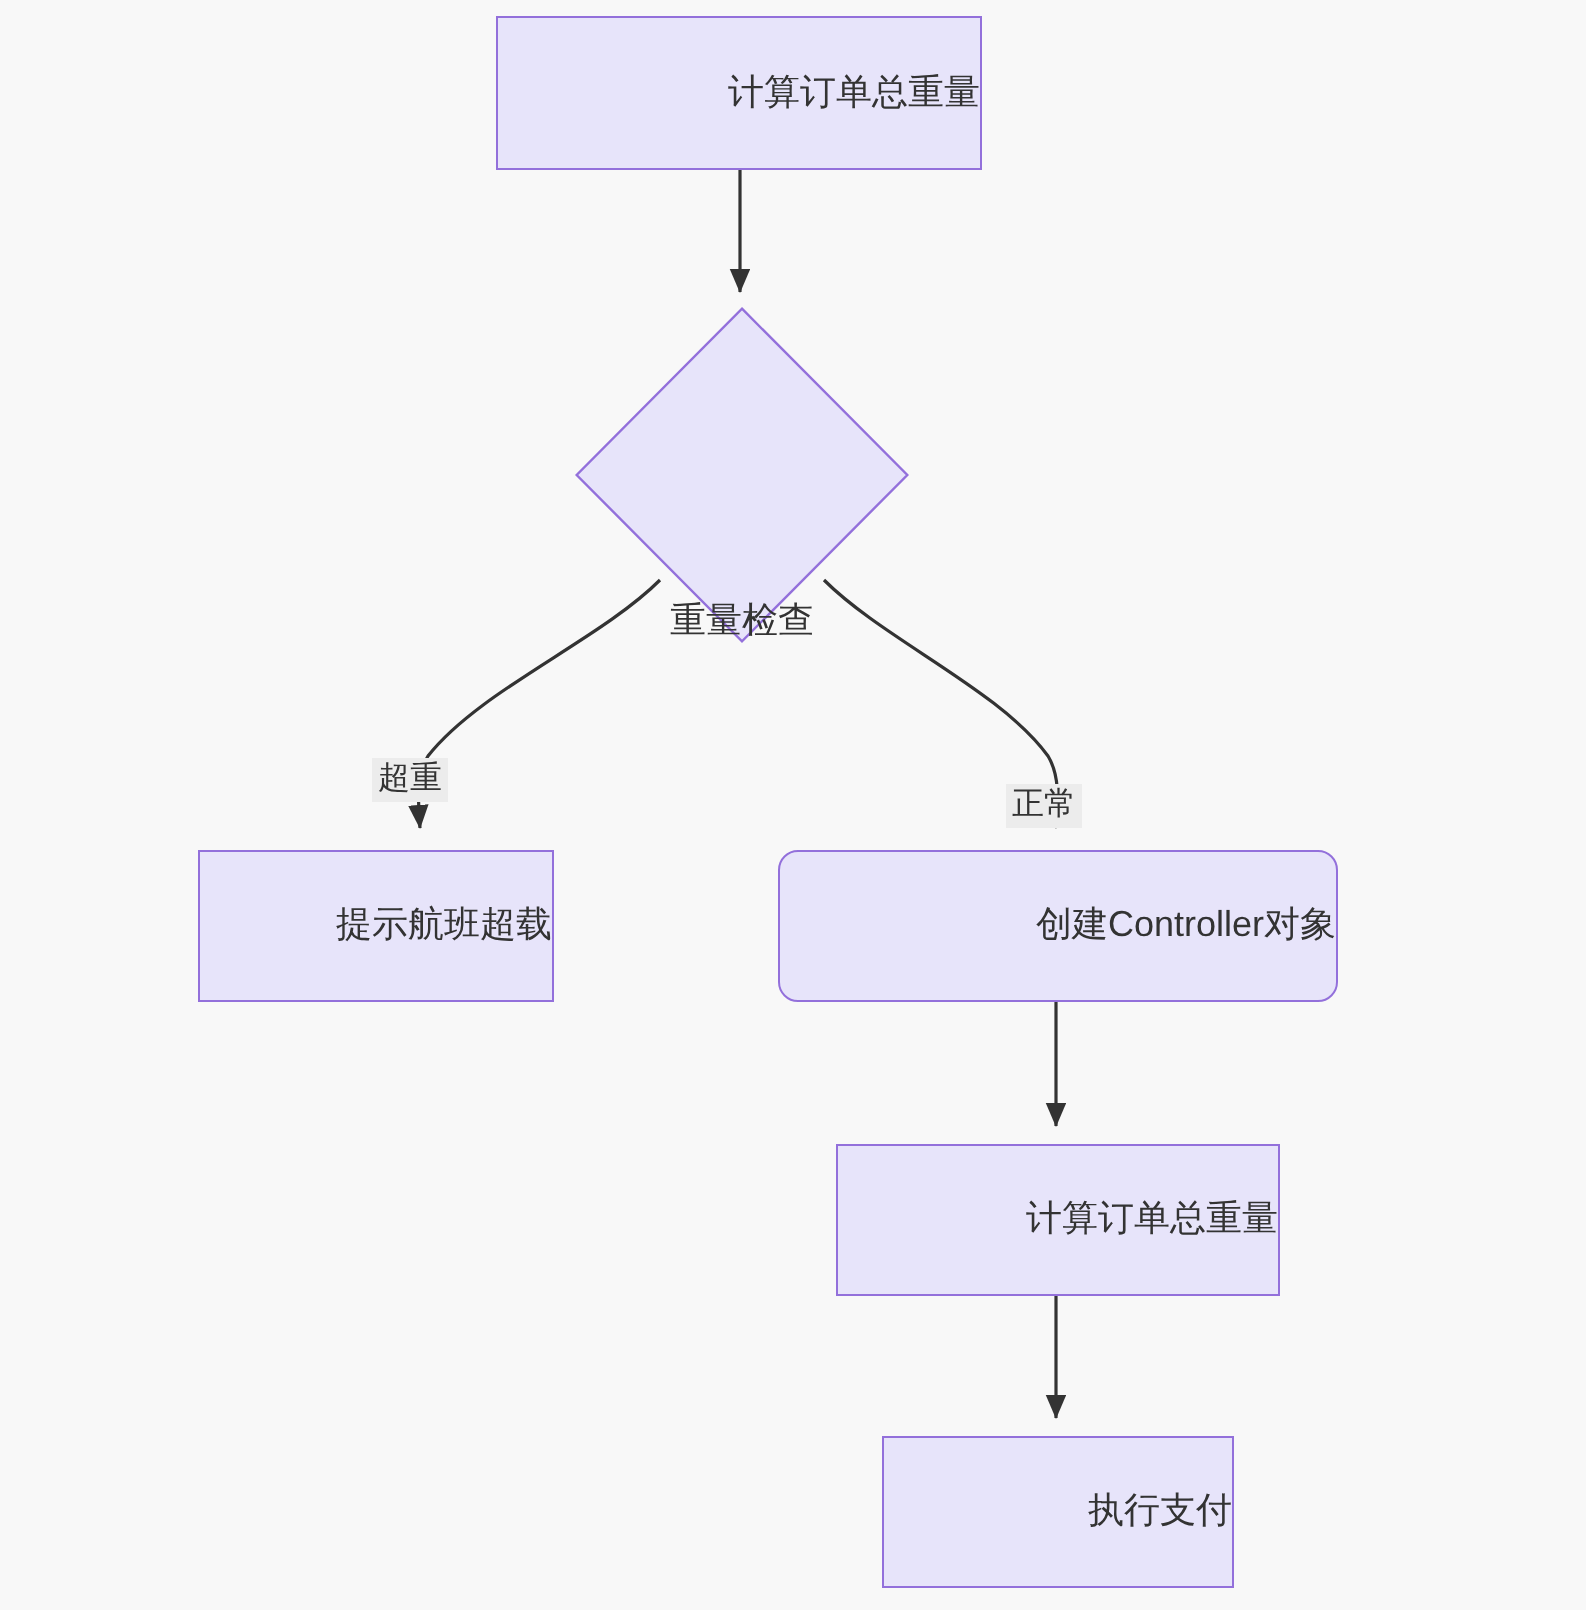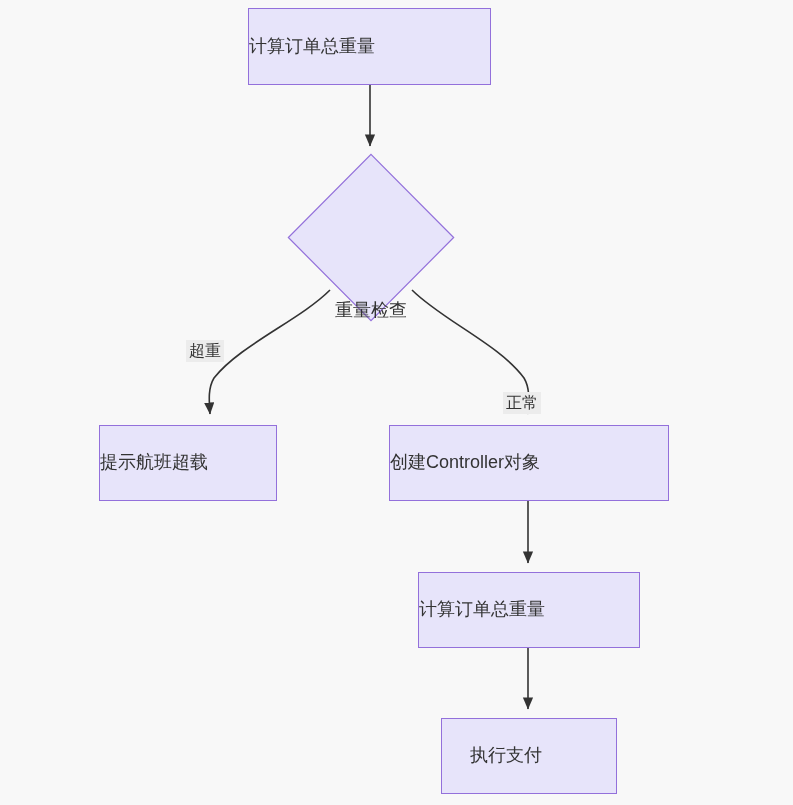--- a/index.html
+++ b/index.html
@@ -25,21 +25,21 @@
     left: 0;
     width: 793px;
     height: 805px;
     pointer-events: none;
   }
   .node {
     position: absolute;
     box-sizing: border-box;
     display: flex;
     align-items: center;
-    justify-content: flex-start;
+    justify-content: flex-end;
     background: #e7e4fa;
     border: 1.4px solid #9370db;
     color: #333333;
     font-size: 18px;
     line-height: 1.2;
     white-space: nowrap;
   }
   .node-label {
     display: block;
     color: #333333;
@@ -106,33 +106,33 @@
     <svg class="diamond-shape" viewBox="0 0 100 100" preserveAspectRatio="none">
       <polygon points="50,0.8 99.2,50 50,99.2 0.8,50" fill="#e7e4fa" stroke="#9370db" stroke-width="1.2" vector-effect="non-scaling-stroke"></polygon>
     </svg>
     <span class="node-label">重量检查</span>
   </div>
 
   <div class="node" style="left: 99px; top: 425px; width: 178px; height: 76px; background: rgb(231, 228, 250); border-color: rgb(147, 112, 219); color: rgb(51, 51, 51);">
     <span class="node-label">提示航班超载</span>
   </div>
 
-  <div class="node" style="left: 389px; top: 425px; width: 280px; height: 76px; background: rgb(231, 228, 250); border-color: rgb(147, 112, 219); color: rgb(51, 51, 51);">
+  <div class="node" style="left: 389px; top: 425px; width: 280px; height: 76px; background: rgb(231, 228, 250); border-color: rgb(147, 112, 219); color: rgb(51, 51, 51); border-radius: 10px;">
     <span class="node-label">创建Controller对象</span>
   </div>
 
   <div class="node" style="left: 418px; top: 572px; width: 222px; height: 76px; background: rgb(231, 228, 250); border-color: rgb(147, 112, 219); color: rgb(51, 51, 51);">
     <span class="node-label">计算订单总重量</span>
   </div>
 
   <div class="node" style="left: 441px; top: 718px; width: 176px; height: 76px; background: rgb(231, 228, 250); border-color: rgb(147, 112, 219); color: rgb(51, 51, 51); padding-left: 28px;">
     <span class="node-label">执行支付</span>
   </div>
 
-  <div class="edge-label" style="left: 186px; top: 340px; background: rgb(236, 236, 236);">
+  <div class="edge-label" style="left: 186px; top: 379px; background: rgb(236, 236, 236);">
     <span>超重</span>
   </div>
 
   <div class="edge-label" style="left: 503px; top: 360px; background: rgb(236, 236, 236); margin-top: 32px;">
     <span>正常</span>
   </div>
 
 </div>
 
 </body></html>

